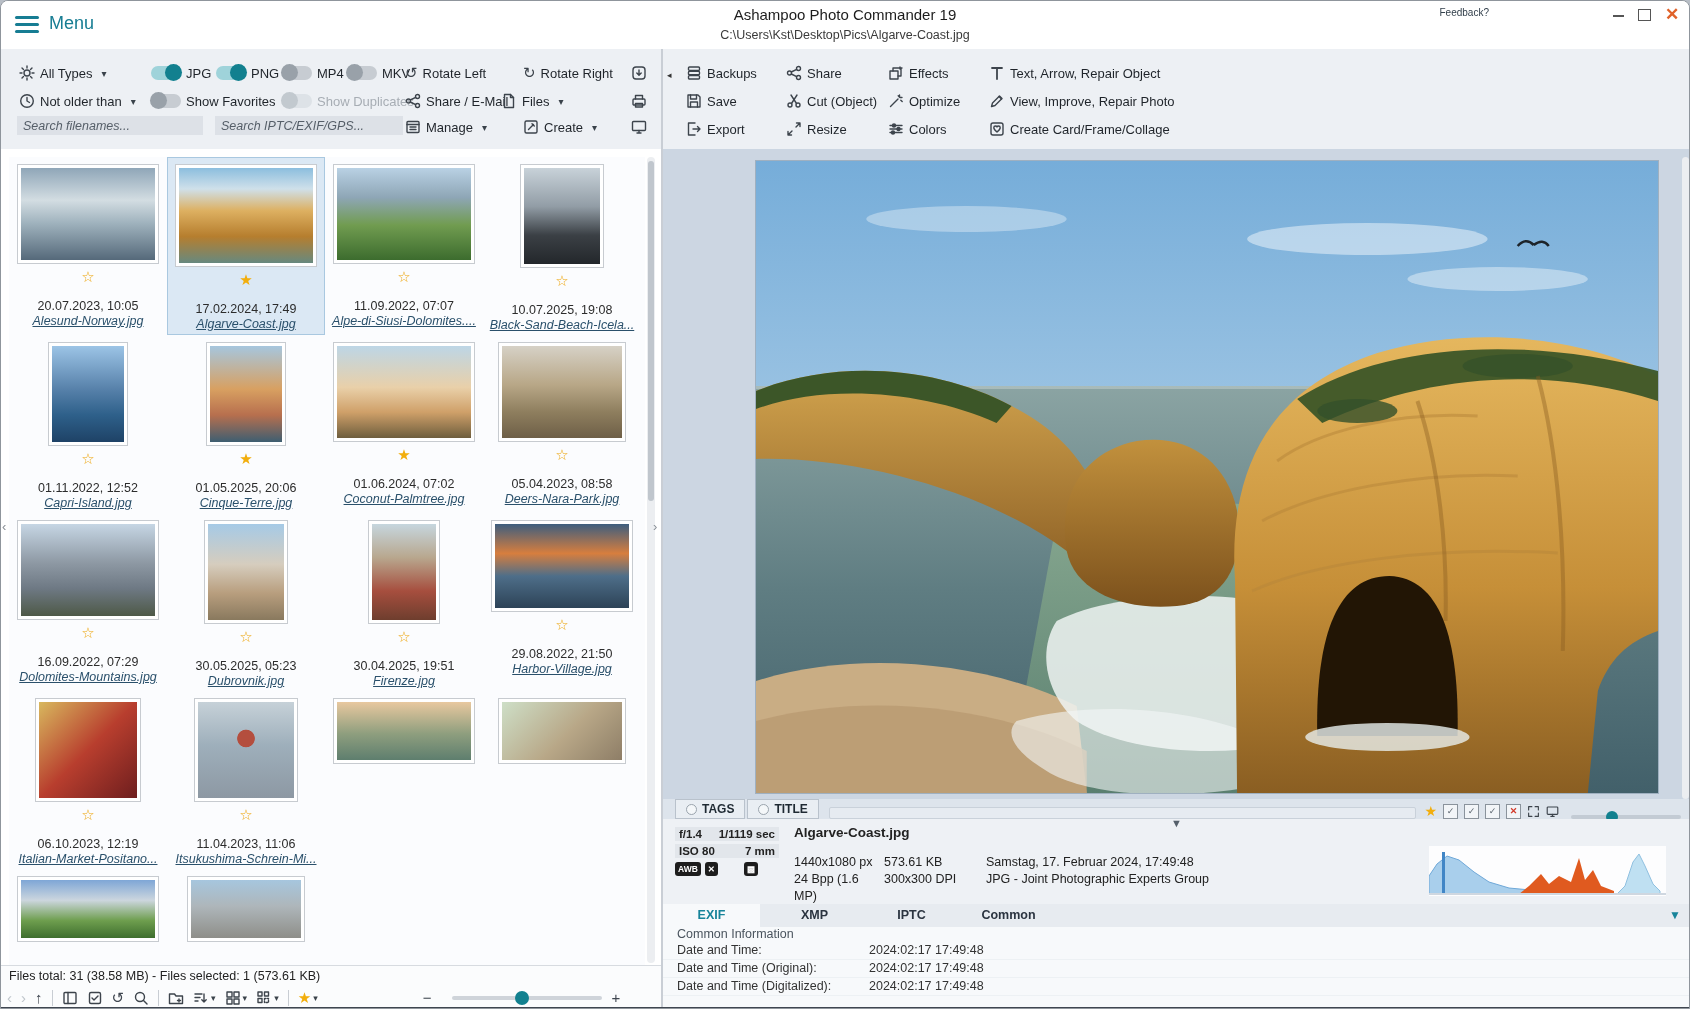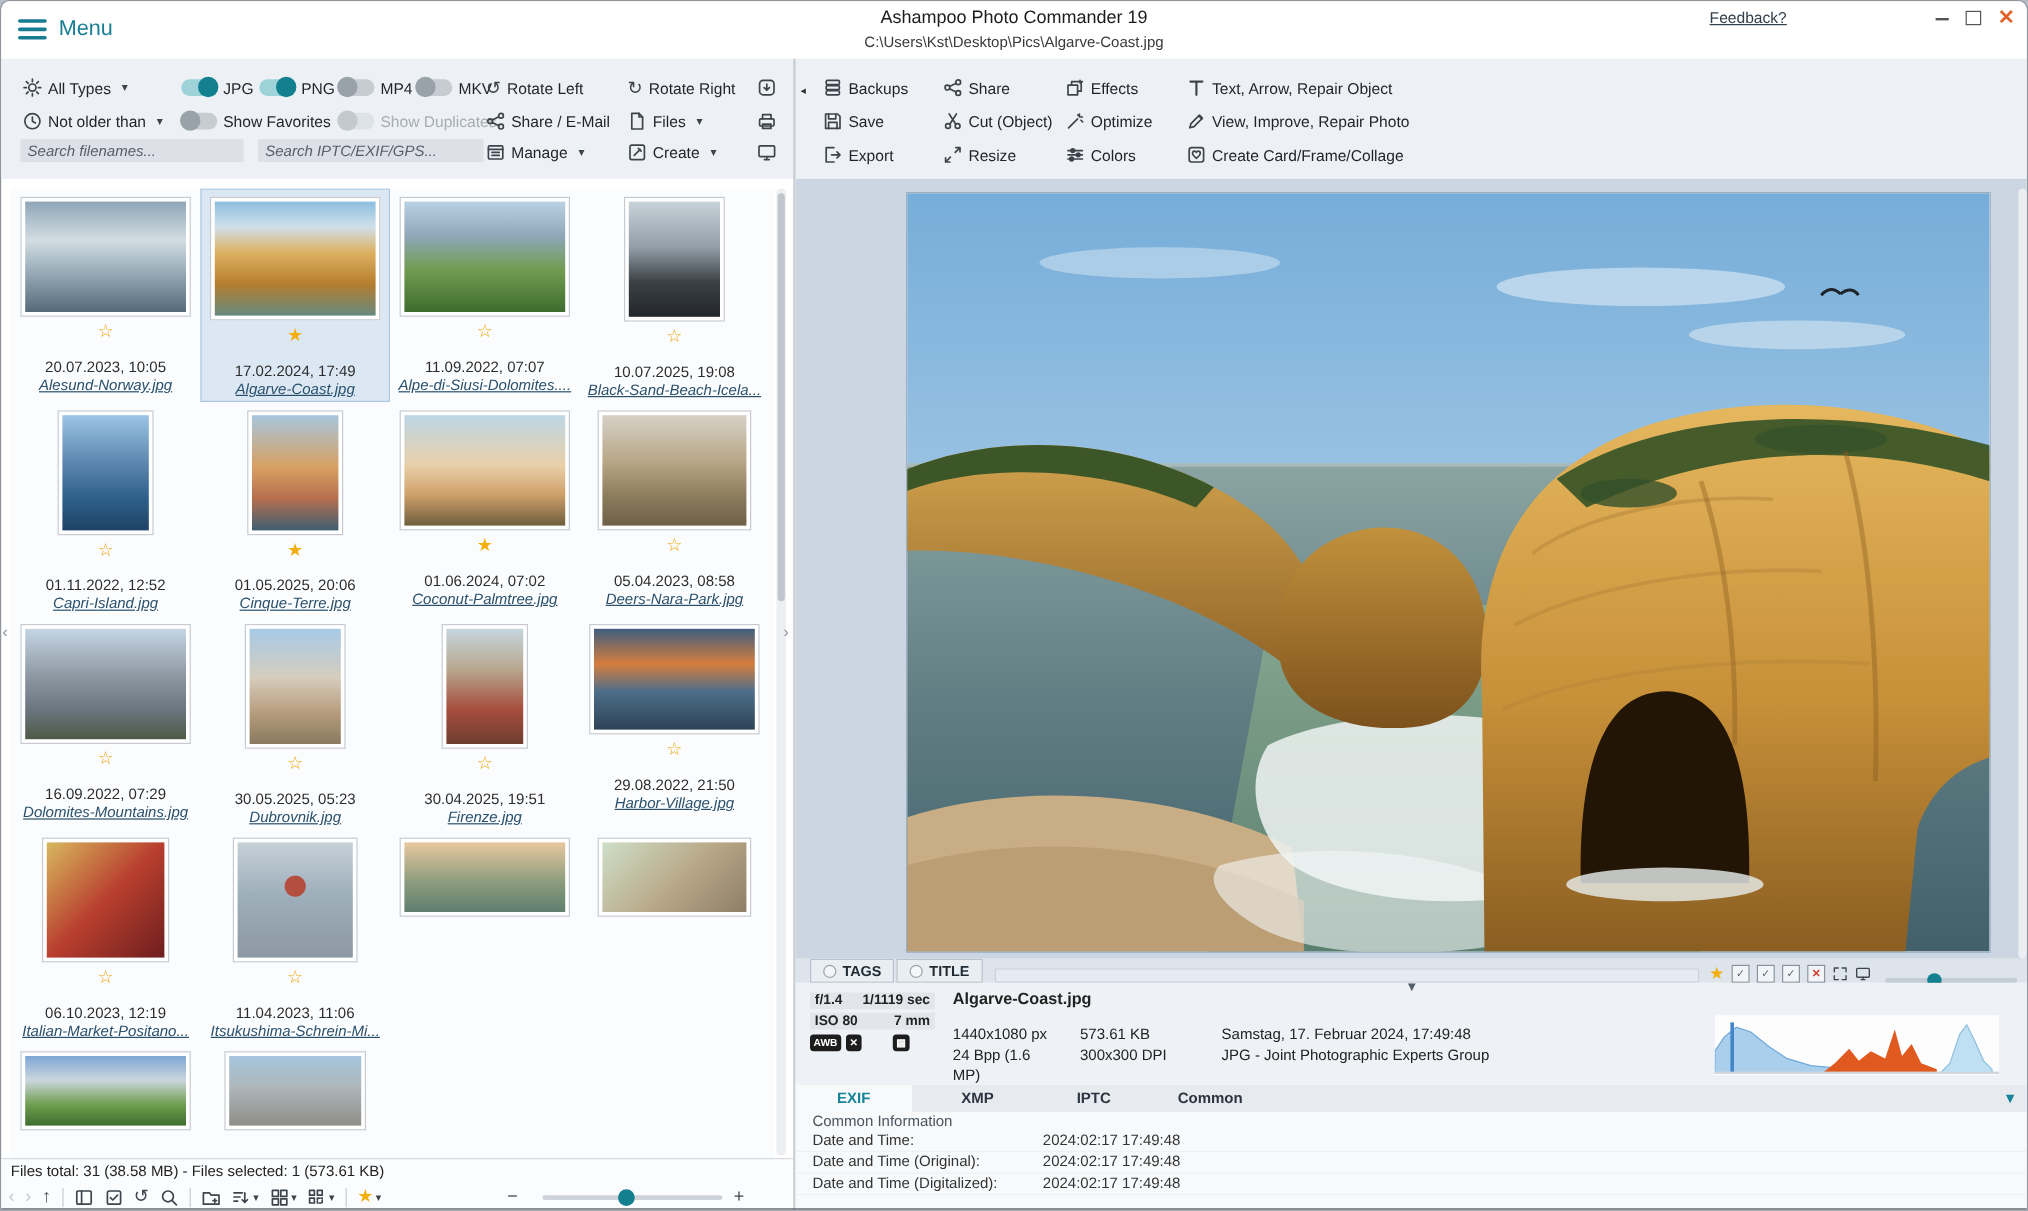--- a/index.html
+++ b/index.html
@@ -6,21 +6,21 @@
   .window{position:relative;width:1690px;height:1009px;background:#fff;border:1px solid #8f959c;
           border-radius:8px 8px 0 0;overflow:hidden;box-sizing:border-box;
           font-family:"Liberation Sans",sans-serif;color:#222;}
   
   .topbar{position:absolute;left:0;top:0;width:100%;height:48px;background:#fff;}
   .hamburger{position:absolute;left:14px;top:15px;width:24px;height:18px;cursor:pointer;}
   .hamburger span{display:block;height:3px;background:#177d93;border-radius:2px;margin-bottom:4px;}
   .menu-label{position:absolute;left:48px;top:12px;font-size:18px;color:#177d93;}
   .win-title{position:absolute;left:0;top:5px;width:100%;text-align:center;font-size:15px;color:#1c1c1c;}
   .win-path{position:absolute;left:0;top:27px;width:100%;text-align:center;font-size:12.5px;color:#3a3a3a;}
-  .feedback{position:absolute;right:200px;top:6px;font-size:13px;color:#33404c;text-decoration:underline;cursor:pointer;text-align:center;}
+  .feedback{position:absolute;right:200px;top:6px;font-size:10px;color:#33404c;cursor:pointer;text-align:center;}
   .winbtn{position:absolute;top:6px;width:18px;height:16px;font-size:14px;line-height:16px;text-align:center;color:#444;cursor:pointer;}
   .btn-min{right:62px;} .btn-max{right:36px;}
   .btn-max i{display:block;width:11px;height:10px;border:1.5px solid #555;margin:2px auto;}
   .btn-min i{display:block;width:11px;height:1.5px;background:#555;margin:8px auto;}
   .btn-close{right:8px;color:#e0622a;font-size:17px;font-weight:bold;}
   
   .toolband{position:absolute;left:0;top:48px;width:100%;height:100px;background:#edf0f4;}
   .titem{position:absolute;display:flex;align-items:center;gap:5px;font-size:13px;color:#1f242a;height:24px;cursor:pointer;white-space:nowrap;}
   .chev:after{content:"\25BE";font-size:10px;color:#3a424a;margin-left:4px;}
   .toggle{width:30px;height:14px;border-radius:8px;position:relative;flex:0 0 auto;}
@@ -99,21 +99,21 @@
   .stripstar:before{content:"\2605";}
   
   .infopanel{position:absolute;left:662px;top:818px;width:1028px;height:85px;background:#eef1f5;}
   .chips{position:absolute;left:12px;top:8px;width:104px;}
   .chiprow{display:flex;justify-content:space-between;background:#e2e6eb;margin-bottom:3px;padding:1px 4px;font-size:11.5px;font-weight:bold;color:#222;}
   .badges{display:flex;gap:4px;margin-top:4px;}
   .badge{background:#1d1d1d;color:#fff;border-radius:3px;font-size:8.5px;font-weight:bold;height:14px;line-height:14px;padding:0 3px;text-align:center;}
   .badge.sp{margin-left:22px;}
   .fileinfo{position:absolute;left:131px;top:6px;font-size:12.5px;color:#222;}
   .fname{font-weight:bold;font-size:13.5px;margin-bottom:14px;}
-  .irow{display:grid;grid-template-columns:90px 102px auto;gap:16px;line-height:17px;}
+  .irow{display:grid;grid-template-columns:90px 102px auto;gap:0;line-height:17px;}
   .downchev{position:absolute;left:508px;top:-2px;color:#55606b;font-size:11px;}
   .hist{position:absolute;left:766px;top:27px;width:237px;height:50px;background:#fdfdfe;}
   
   .exiftabs{position:absolute;left:662px;top:903px;width:1028px;height:23px;background:#e7ebf0;display:flex;}
   .etab{width:85px;text-align:center;font-size:12.5px;font-weight:bold;color:#2b3440;line-height:23px;cursor:pointer;margin-left:12px;}
   .etab.sel{background:#f7f9fb;color:#17849a;margin-left:0;width:97px;}
   .etab-chev{margin-left:auto;margin-right:10px;color:#17849a;font-size:12px;line-height:23px;cursor:pointer;}
   .exiftable{position:absolute;left:662px;top:926px;width:1028px;height:81px;background:#f7f9fb;font-size:12.5px;color:#333;}
   .erow{display:flex;height:17px;line-height:17px;border-bottom:1px solid #edf1f4;}
   .elabel{width:192px;padding-left:14px;}
@@ -217,21 +217,21 @@
     </div>
     <div class="titem" style="left:404px;top:40px">
       <svg class="ic" viewBox="0 0 16 16">
           <circle cx="12.5" cy="3.5" r="2"></circle>
           <circle cx="3.5" cy="8" r="2"></circle>
           <circle cx="12.5" cy="12.5" r="2"></circle>
           <path d="M5.3 7l5.4-2.7M5.3 9l5.4 2.7"></path>
         </svg>
       <span>Share / E-Mail</span>
     </div>
-    <div class="titem chev" style="left:522px;top:40px">
+    <div class="titem chev" style="left:500px;top:40px">
       <svg class="ic" viewBox="0 0 16 16">
           <path d="M3.5 1.5h6l3 3v10h-9z"></path>
           <path d="M9.5 1.5v3h3"></path>
         </svg>
       <span>Files</span>
     </div>
     <div class="titem" style="left:630px;top:40px">
       <svg class="ic" viewBox="0 0 16 16">
           <rect x="2" y="6" width="12" height="6" rx="1"></rect>
           <path d="M4.5 6V2.5h7V6M4.5 10.5h7V14h-7z"></path>

